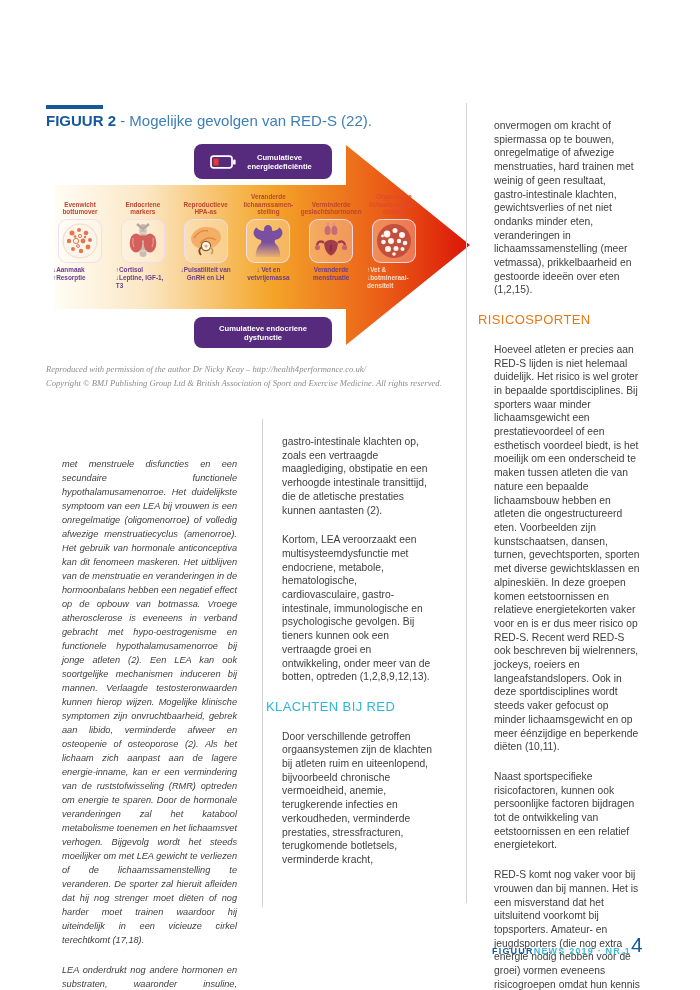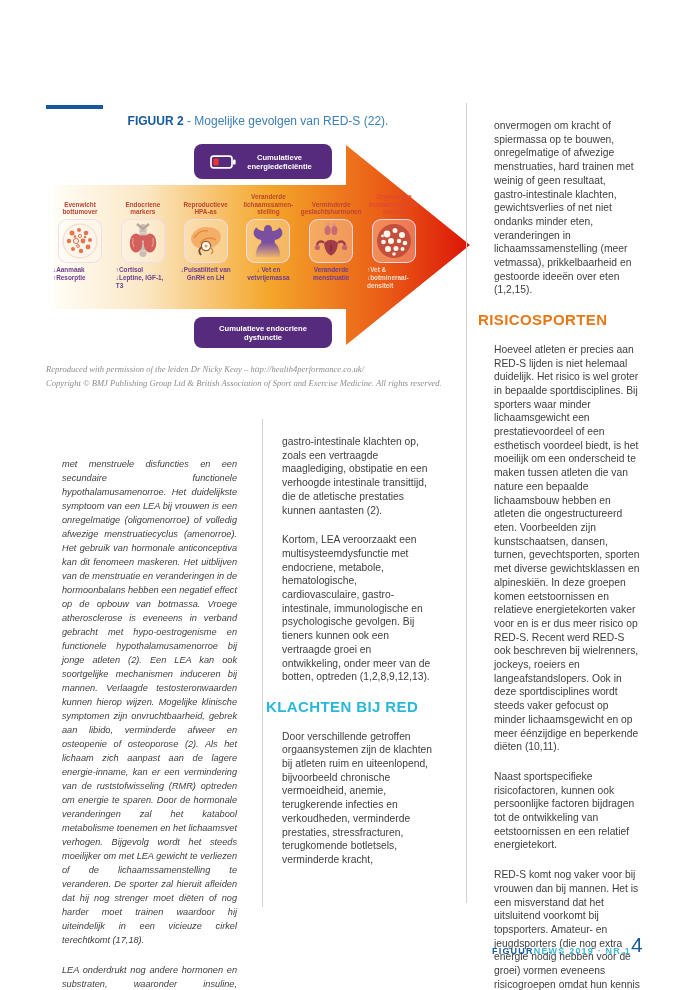--- a/index.html
+++ b/index.html
@@ -4,21 +4,21 @@
 <style>
   html,body{margin:0;padding:0;background:#e8e8e8;}
   .page{
     position:relative;width:700px;height:990px;background:#ffffff;
     font-family:"Liberation Sans",sans-serif;color:#3e3e3e;overflow:hidden;
     margin:0 auto;
   }
   
   .figure-block{position:absolute;left:46px;top:105px;width:424px;}
   .figure-rule{width:57px;height:4px;background:#15599c;margin-bottom:5px;}
-  .figure-title{font-size:12px;line-height:14px;text-align:center;}
+  .figure-title{font-size:15px;line-height:14px;}
   .figure-title .flabel{font-weight:bold;color:#15599c;}
   .figure-title .frest{color:#3d7fb8;}
   .figure-diagram{position:relative;width:424px;height:218px;margin-top:9px;}
   .arrow-svg{position:absolute;left:0;top:0;}
   .badge{
     position:absolute;background:#562a7d;border-radius:8px;color:#fff;
     font-weight:bold;font-size:7.6px;line-height:9px;text-align:center;
     display:flex;align-items:center;justify-content:center;box-sizing:border-box;
   }
   .badge-top{left:148px;top:7px;width:138px;height:35px;padding:3px 8px;gap:7px;}
@@ -51,21 +51,21 @@
   
   .col{position:absolute;}
   .col p{margin:16px;}
   .col-1{left:46px;top:441px;width:207px;font-size:9.2px;line-height:14px;text-align:justify;font-style:italic;}
   .col-2{left:266px;top:419px;width:183px;font-size:10.3px;line-height:13.7px;}
   .col-3{left:478px;top:103px;width:178px;font-size:10.3px;line-height:13.7px;}
   .divider{position:absolute;width:1px;background:#d2d2d2;}
   .divider-1{left:262px;top:419px;height:488px;}
   .divider-2{left:466px;top:103px;height:800px;}
   .section-heading{
-    font-weight:bold;font-size:15px;letter-spacing:0.4px;
+    font-weight:normal;font-size:13px;letter-spacing:0.4px;
     margin:9px 0 3px 0 !important;
   }
   .heading-cyan{color:#2bb7d9;}
   .heading-orange{color:#e87817;}
   
   .footer-brand{
     position:absolute;top:946px;left:492px;font-size:9px;font-weight:bold;letter-spacing:1.2px;
   }
   .footer-brand .b1{color:#15599c;}
   .footer-brand .b2{color:#3fb9d8;}
@@ -225,21 +225,21 @@
         </div>
 
       </div>
 
       <div class="badge badge-bottom">
         <span>Cumulatieve endocriene dysfunctie</span>
       </div>
     </div>
 
     <div class="figure-caption">
-      <div>Reproduced with permission of the leiden Dr Nicky Keay – http://health4performance.co.uk/</div>
+      <div>Reproduced with permission of the author Dr Nicky Keay – http://health4performance.co.uk/</div>
       <div>Copyright © BMJ Publishing Group Ltd &amp; British Association of Sport and Exercise Medicine. All rights reserved.</div>
     </div>
   </div>
 
   <div class="divider divider-1"></div>
   <div class="divider divider-2"></div>
 
   <div class="col col-1">
     <p>met menstruele disfuncties en een secundaire functionele hypothalamusamenorroe. Het duidelijkste symptoom van een LEA bij vrouwen is een onregelmatige (oligomenorroe) of volledig afwezige menstruatiecyclus (amenorroe). Het gebruik van hormonale anticonceptiva kan dit fenomeen maskeren. Het uitblijven van de menstruatie en veranderingen in de hormoonbalans hebben een negatief effect op de opbouw van botmassa. Vroege atherosclerose is eveneens in verband gebracht met hypo-oestrogenisme en functionele hypothalamusamenorroe bij jonge atleten (2). Een LEA kan ook soortgelijke mechanismen induceren bij mannen. Verlaagde testosteronwaarden kunnen hierop wijzen. Mogelijke klinische symptomen zijn onvruchtbaarheid, gebrek aan libido, verminderde afweer en osteopenie of osteoporose (2). Als het lichaam zich aanpast aan de lagere energie-inname, kan er een vermindering van de ruststofwisseling (RMR) optreden om energie te sparen. Door de hormonale veranderingen zal het katabool metabolisme toenemen en het lichaamsvet verhogen. Bijgevolg wordt het steeds moeilijker om met LEA gewicht te verliezen of de lichaamssamenstelling te veranderen. De sporter zal hieruit afleiden dat hij nog strenger moet diëten of nog harder moet trainen waardoor hij uiteindelijk in een vicieuze cirkel terechtkomt (17,18).</p>
     <p>LEA onderdrukt nog andere hormonen en substraten, waaronder insuline, groeihormoon, IGF-1, glucose en leptine, en kan leiden tot een toename van cortisol en ghreline. Los van het effect van oestrogenen draagt LEA ook op die manier verder bij tot een lagere botdichtheid en een verhoogd risico op stressfracturen en osteoporose (4,8,9,10,12,13).</p>

